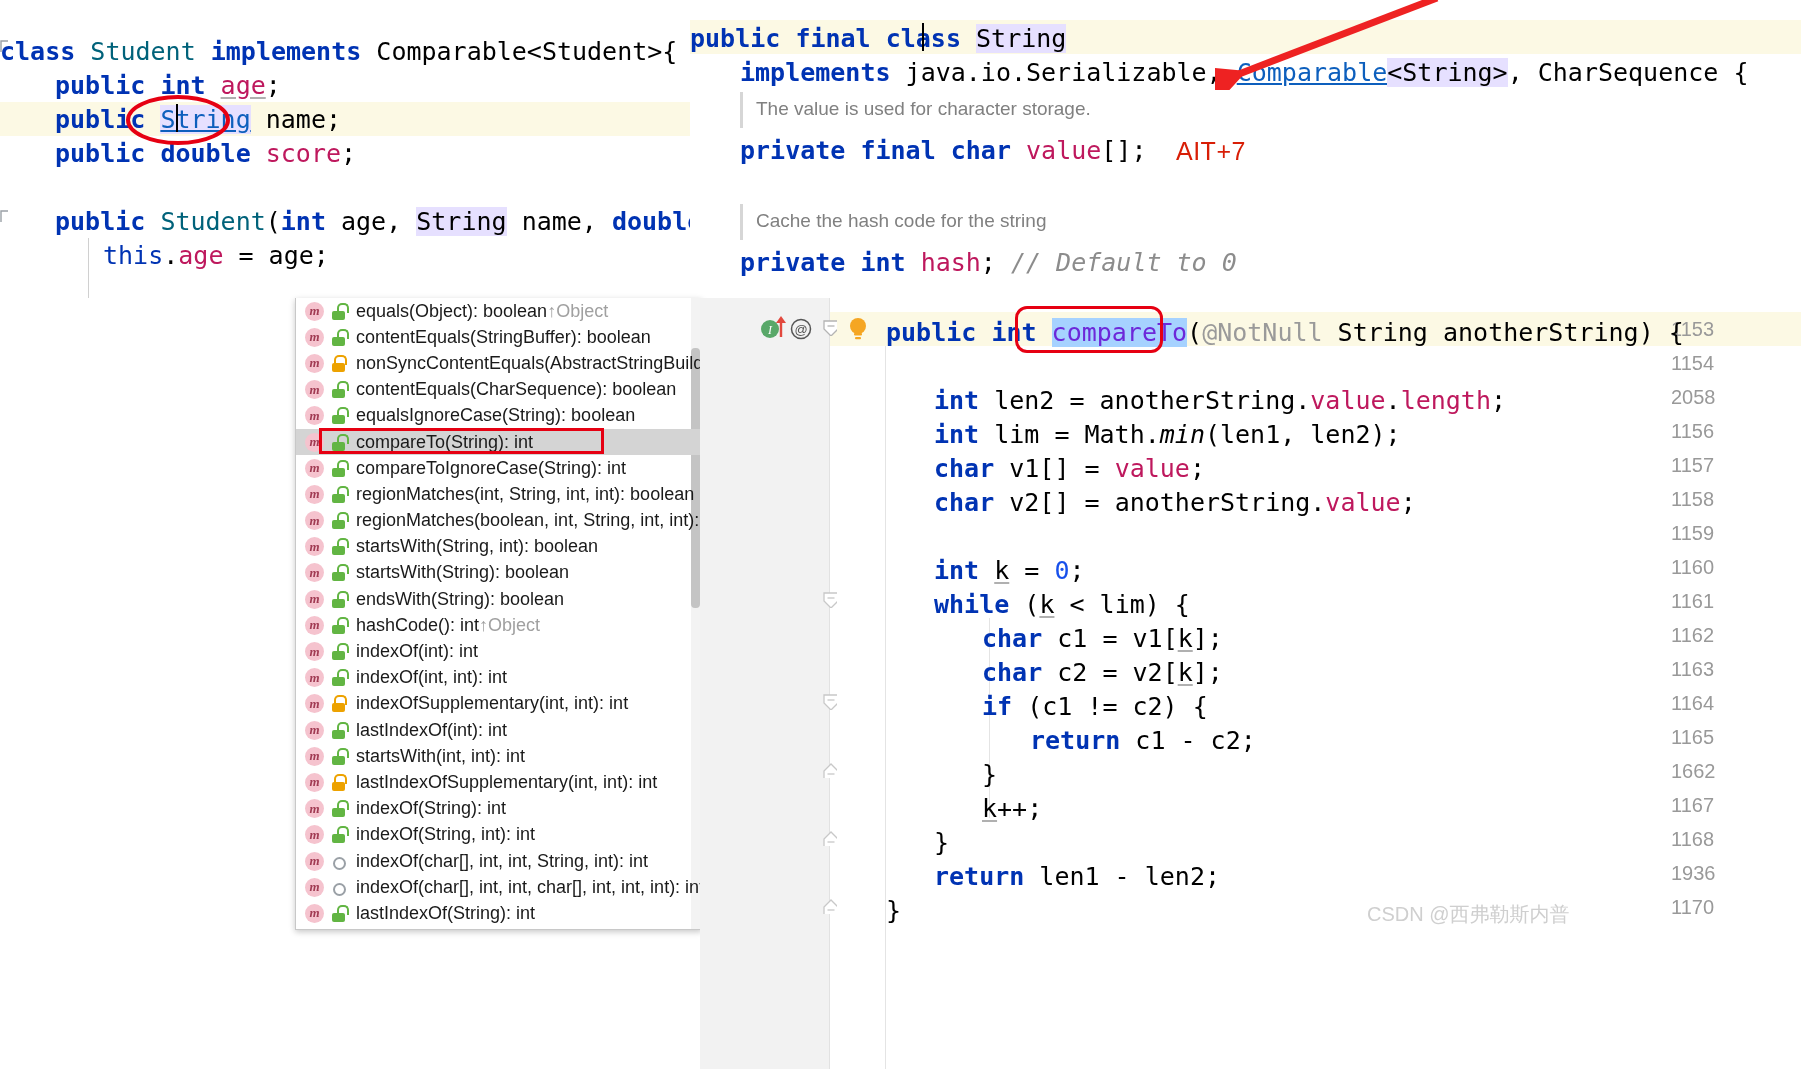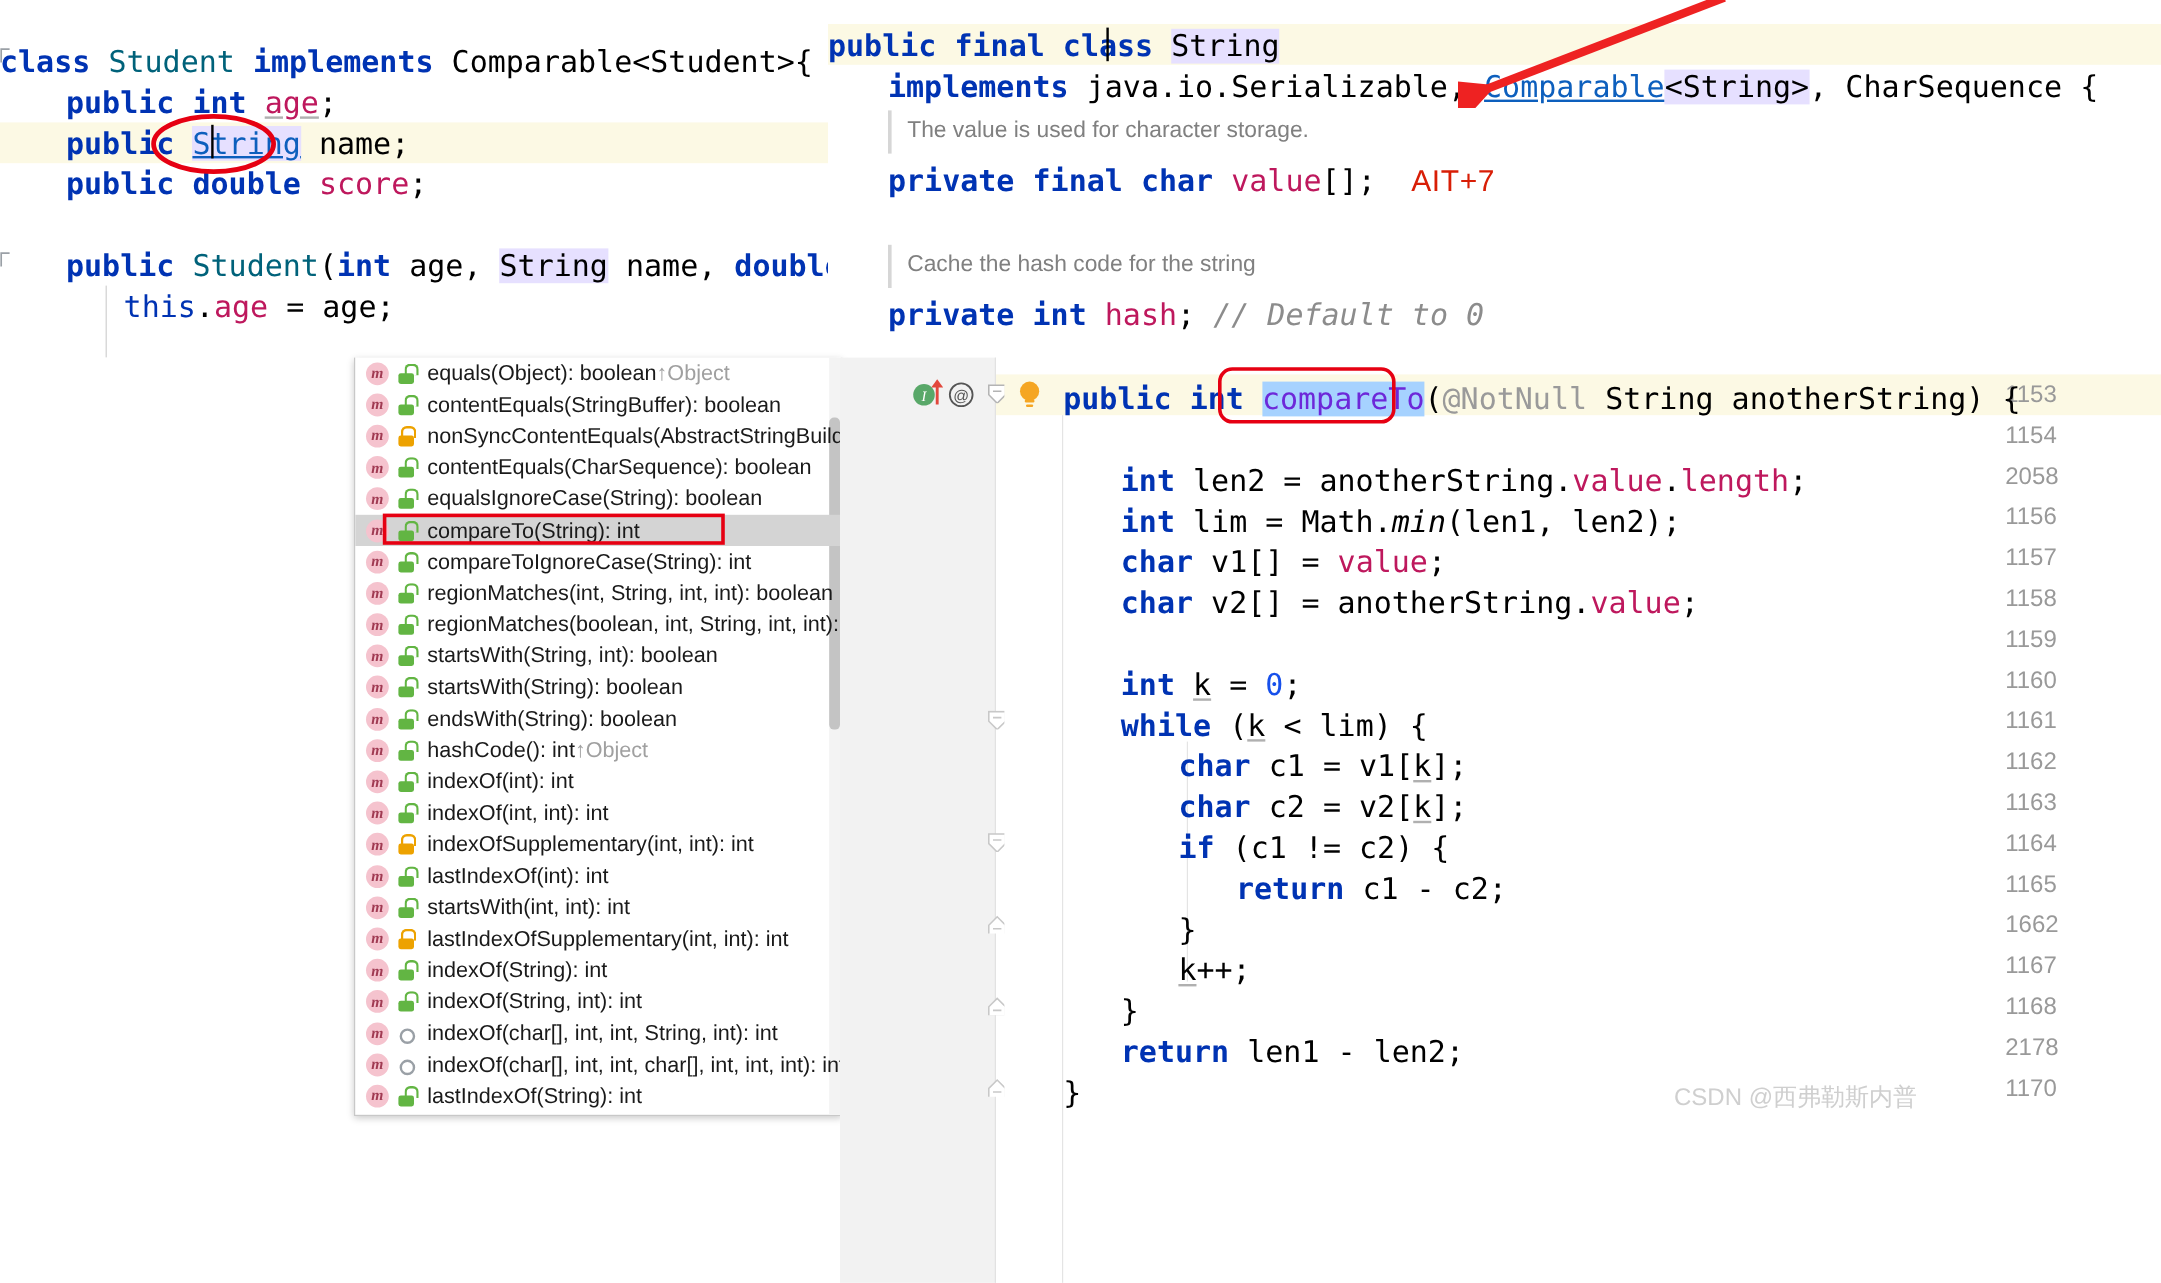--- a/index.html
+++ b/index.html
@@ -115,21 +115,21 @@
   #be-indentline2{position:absolute;left:289px;top:320px;width:1px;height:200px;background:#e4e4e4;}
   .fold-marker{position:absolute;width:14px;height:16px;}
   #be-redbox{position:absolute;left:315px;top:8px;width:148px;height:47px;border:3px solid #e60012;border-radius:12px;box-sizing:border-box;}
   .sel-blue{background:#a6d2ff;}
   .annot{color:#9a9a9a;}
 
   
   #watermark{
     left:1367px;top:901px;
     font-family:"Liberation Sans",sans-serif;
-    font-size:20px;color:#cfcfcf;white-space:nowrap;margin-left:28px;
+    font-size:20px;color:#cfcfcf;white-space:nowrap;
   }
 
   
   #left-bottom{left:0;top:298px;width:295px;height:771px;background:#ffffff;}
 </style>
 </head>
 <body>
 
 <div class="abs" id="left-editor">
   <div class="caret-line"></div>
@@ -401,21 +401,21 @@
       <div class="lnum" style="top: 224px;">1159</div>
       <div class="lnum" style="top: 258px;">1160</div>
       <div class="lnum" style="top: 292px;">1161</div>
       <div class="lnum" style="top: 326px;">1162</div>
       <div class="lnum" style="top: 360px;">1163</div>
       <div class="lnum" style="top: 394px;">1164</div>
       <div class="lnum" style="top: 428px;">1165</div>
       <div class="lnum" style="top: 462px;">1662</div>
       <div class="lnum" style="top: 496px;">1167</div>
       <div class="lnum" style="top: 530px;">1168</div>
-      <div class="lnum" style="top: 564px;">2178</div>
+      <div class="lnum" style="top: 564px;">1936</div>
       <div class="lnum" style="top: 598px;">1170</div>
     </div>
 
   <svg class="abs" style="left:60px;top:21px" width="20" height="20">
     <circle cx="10" cy="10" r="9" fill="#59a869"></circle>
     <text x="10" y="15" font-family="Liberation Serif, serif" font-size="12" font-style="italic" fill="#ffffff" text-anchor="middle">I</text>
   </svg>
   <svg class="abs" style="left:74px;top:17px" width="14" height="24">
     <path d="M7 22 L7 4" stroke="#e2483d" stroke-width="2.4"></path>
     <path d="M7 1 L12 8 L2 8 Z" fill="#e2483d"></path>

